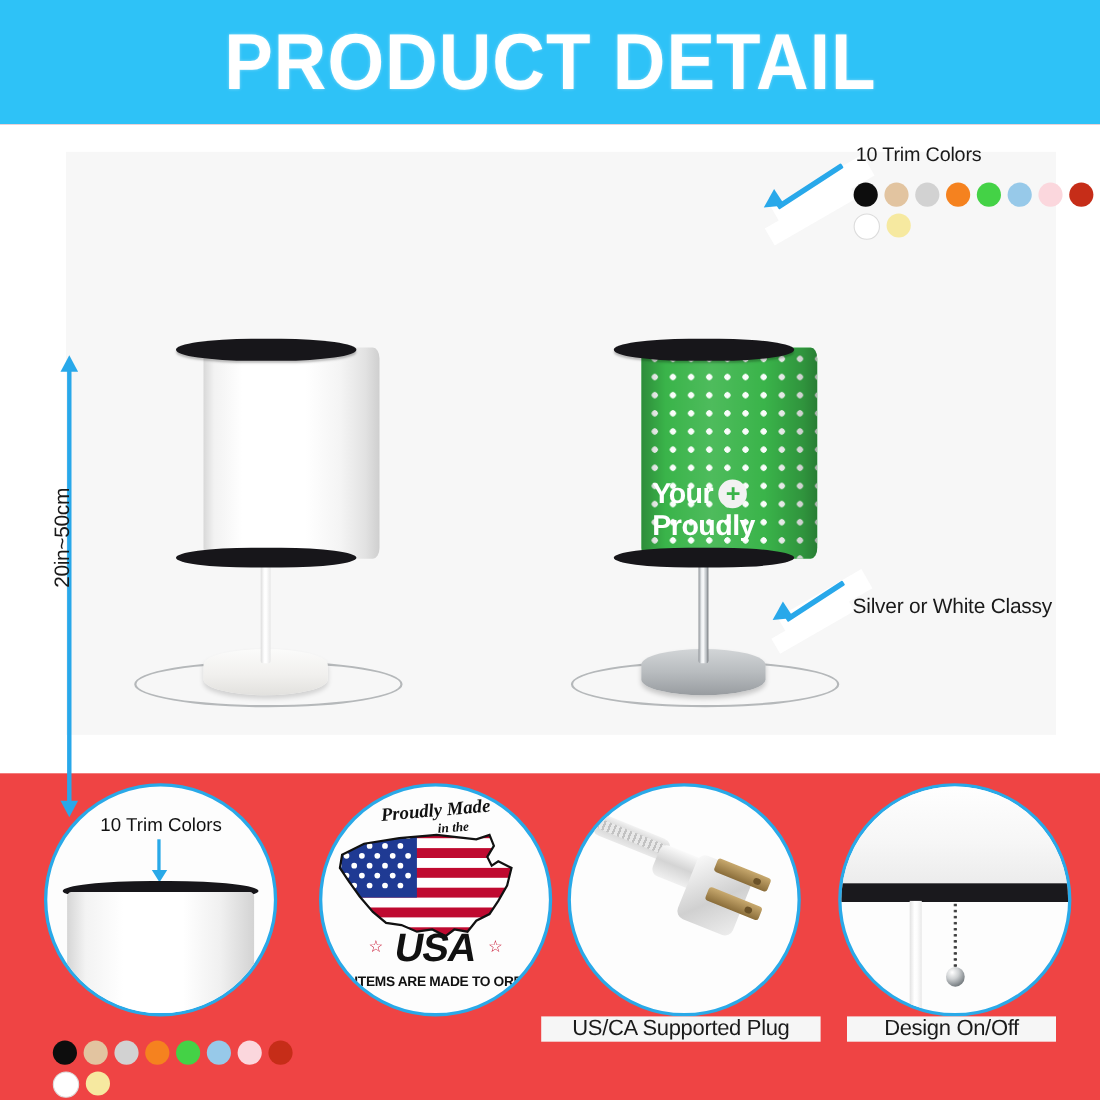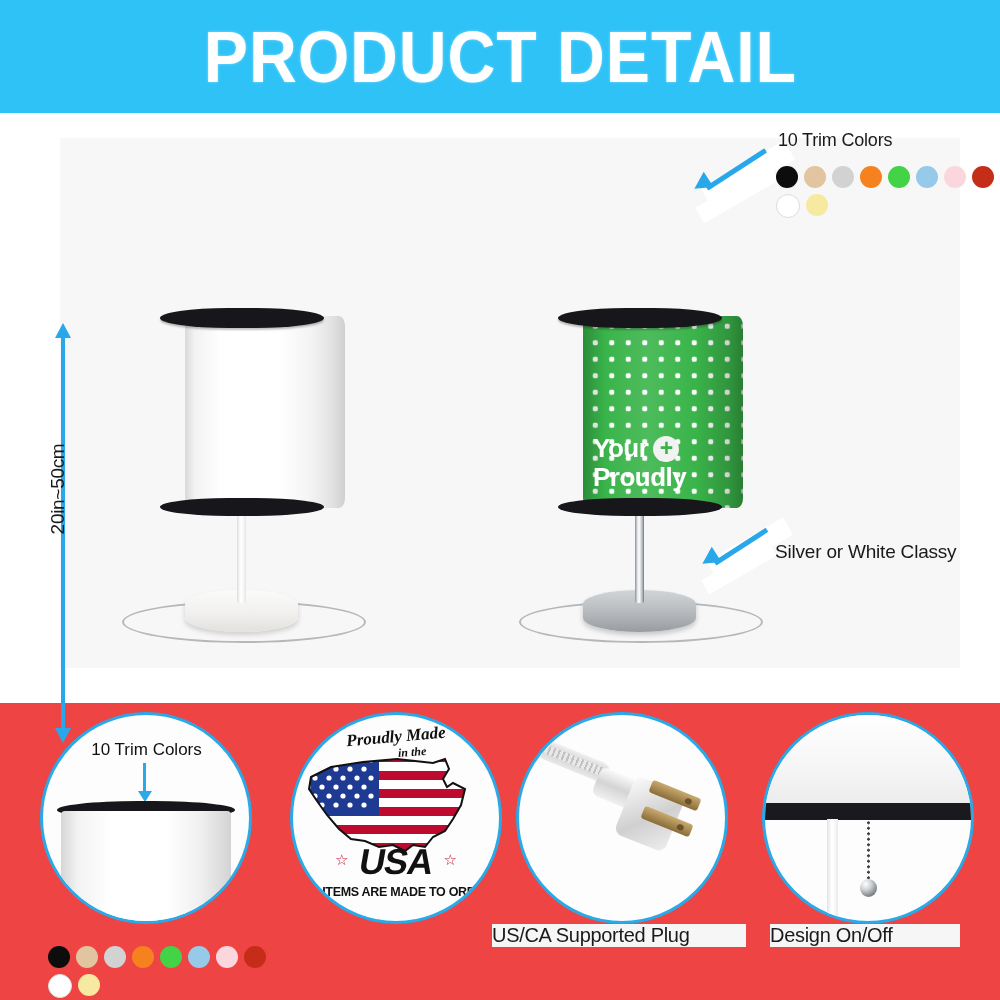--- a/index.html
+++ b/index.html
@@ -174,21 +174,21 @@
   }
 
   
   .features{position:absolute;left:0;top:712px;width:1000px;height:288px;}
   .feat{position:absolute;}
   .circ{
     position:absolute;border-radius:50%;border:3px solid #29a9e8;
     background:#fdfdfd;overflow:hidden;
   }
   .feat-label{
-    position:absolute;font-size:20px;color:#1a1a1a;letter-spacing:-0.3px;
+    position:absolute;text-align:center;font-size:20px;color:#1a1a1a;letter-spacing:-0.3px;
     background:#f6f6f6;
   }
 
   
   .f1-shade-trim{
     position:absolute;left:14px;top:86px;width:178px;height:18px;background:#17161a;
     border-radius:50%/55%;
   }
   .f1-shade-body{
     position:absolute;left:18px;top:96px;width:170px;height:130px;

